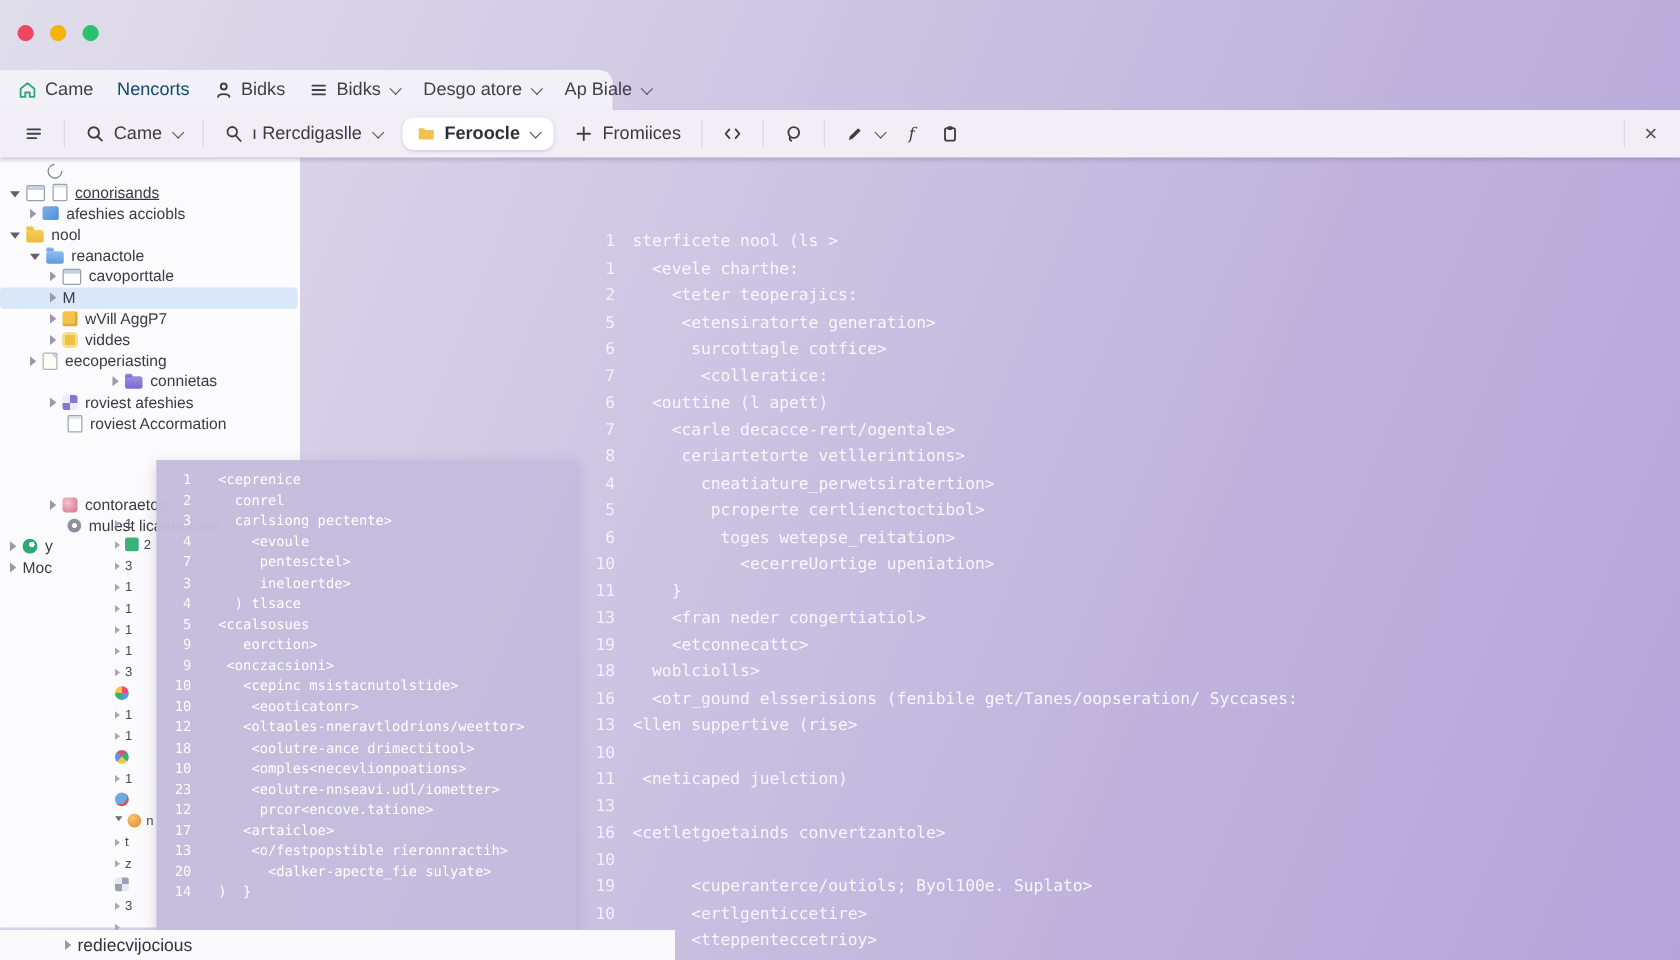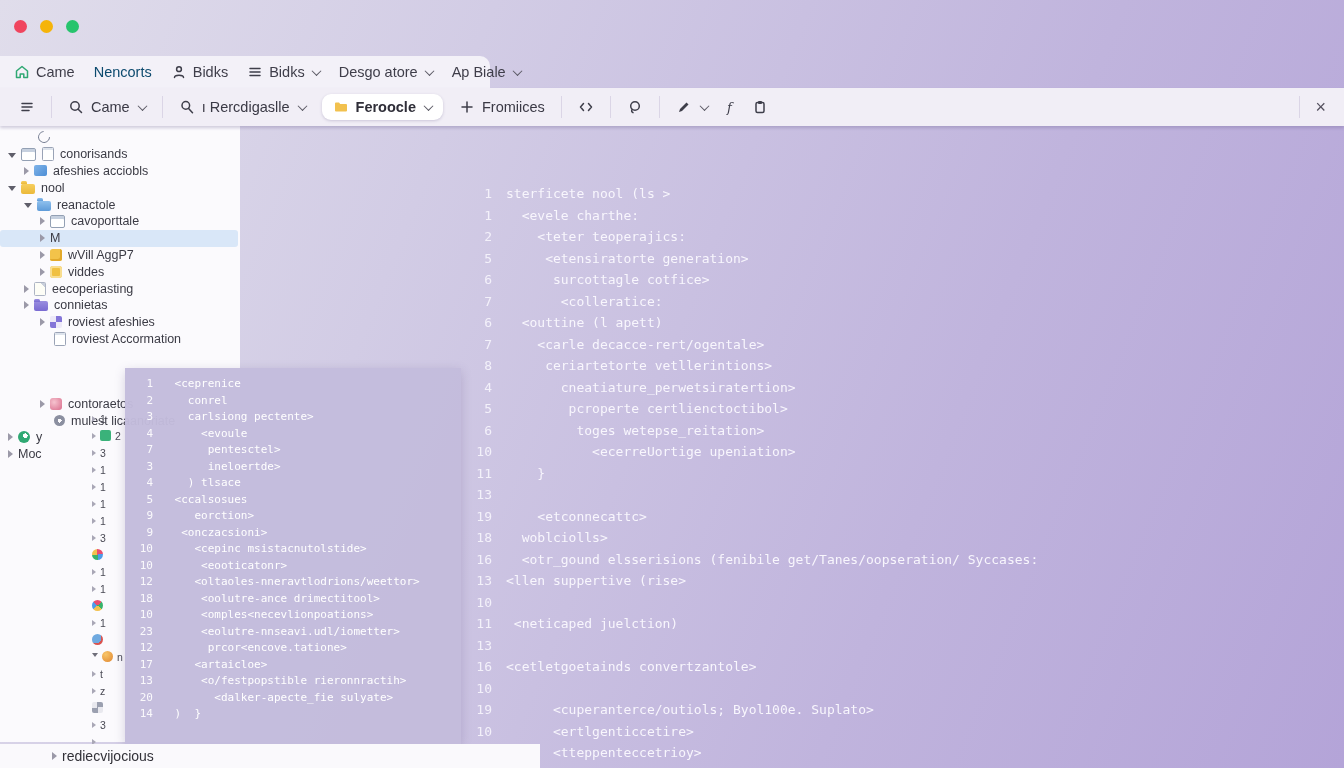--- a/index.html
+++ b/index.html
@@ -231,21 +231,21 @@
     </div>
   </div>
 
   <div id="sidebar">
     <div id="tree" style="padding-top:3px">
         <span class="tree-row" style="display: flex; padding-left: 24px;">
           <span class="caret none"></span>
           <span class="ic refresh-icon"></span>
           <span></span>
         </span>
-        <span class="tree-row" style="display: flex; padding-left: 8px;">
+        <span class="tree-row" style="display: flex; padding-left: 8px; text-decoration: underline;">
           <span class="caret open"></span>
           <span class="ic window-icon"></span>
           <span class="ic doc-icon"></span>
           <span>conorisands</span>
         </span>
         <span class="tree-row" style="display: flex; padding-left: 24px;">
           <span class="caret closed"></span>
           <span class="ic image-icon"></span>
           <span>afeshies acciobls</span>
         </span>
@@ -276,21 +276,21 @@
         <span class="tree-row" style="display: flex; padding-left: 40px;">
           <span class="caret closed"></span>
           <span class="ic badge-yellow-icon"></span>
           <span>viddes</span>
         </span>
         <span class="tree-row" style="display: flex; padding-left: 24px;">
           <span class="caret closed"></span>
           <span class="ic file-icon"></span>
           <span>eecoperiasting</span>
         </span>
-        <span class="tree-row" style="display: flex; padding-left: 24px;">
+        <span class="tree-row" style="display: flex; padding-left: 24px; justify-content: center;">
           <span class="caret closed"></span>
           <span class="ic folder-purple-icon"></span>
           <span>connietas</span>
         </span>
         <span class="tree-row" style="display: flex; padding-left: 40px;">
           <span class="caret closed"></span>
           <span class="ic grid-purple-icon"></span>
           <span>roviest afeshies</span>
         </span>
         <span class="tree-row" style="display: flex; padding-left: 40px;">
@@ -544,20 +544,21 @@
       <span class="e-line" style="display: flex;">
         <span class="e-num">10</span>
         <span class="e-text">           &lt;ecerreUortige upeniation&gt;</span>
       </span>
       <span class="e-line" style="display: flex;">
         <span class="e-num">11</span>
         <span class="e-text">    }</span>
       </span>
       <span class="e-line" style="display: flex;">
         <span class="e-num">13</span>
+        <span class="e-text">    &lt;fran neder congertiatiol&gt;</span>
       </span>
       <span class="e-line" style="display: flex;">
         <span class="e-num">19</span>
         <span class="e-text">    &lt;etconnecattc&gt;</span>
       </span>
       <span class="e-line" style="display: flex;">
         <span class="e-num">18</span>
         <span class="e-text">  woblciolls&gt;</span>
       </span>
       <span class="e-line" style="display: flex;">

